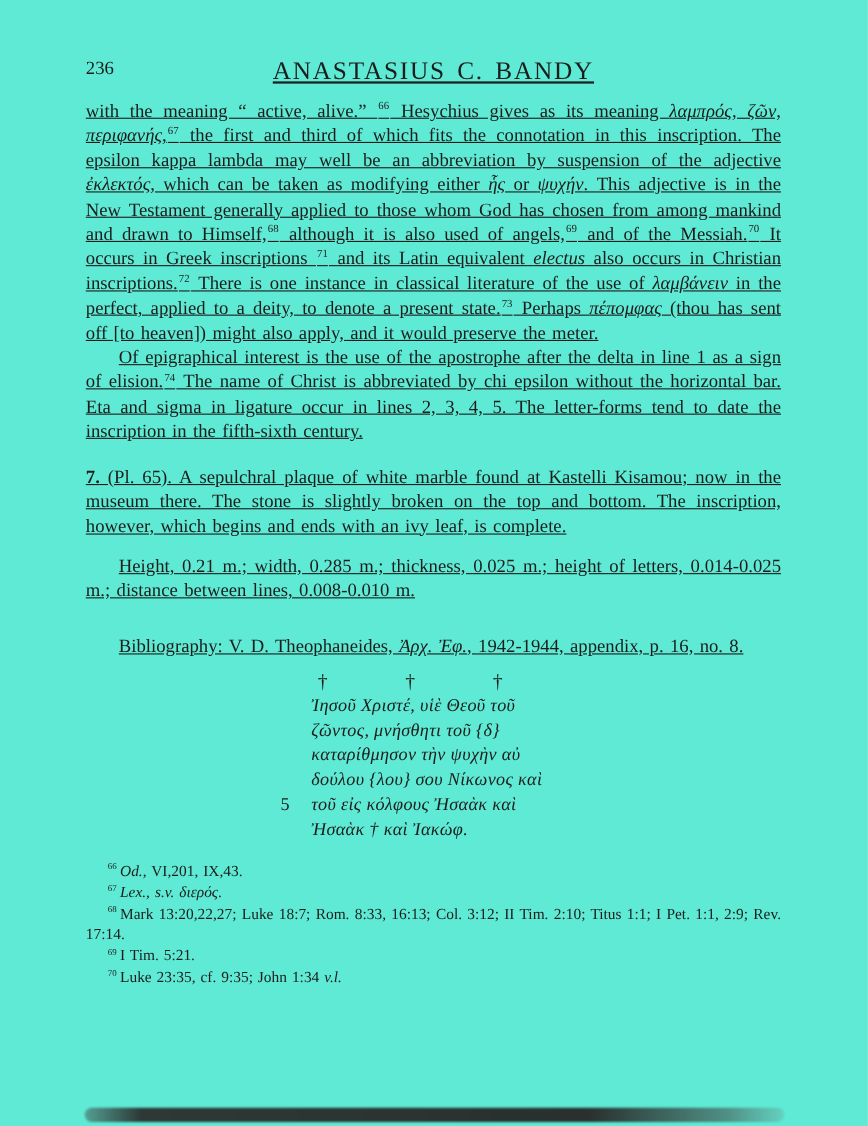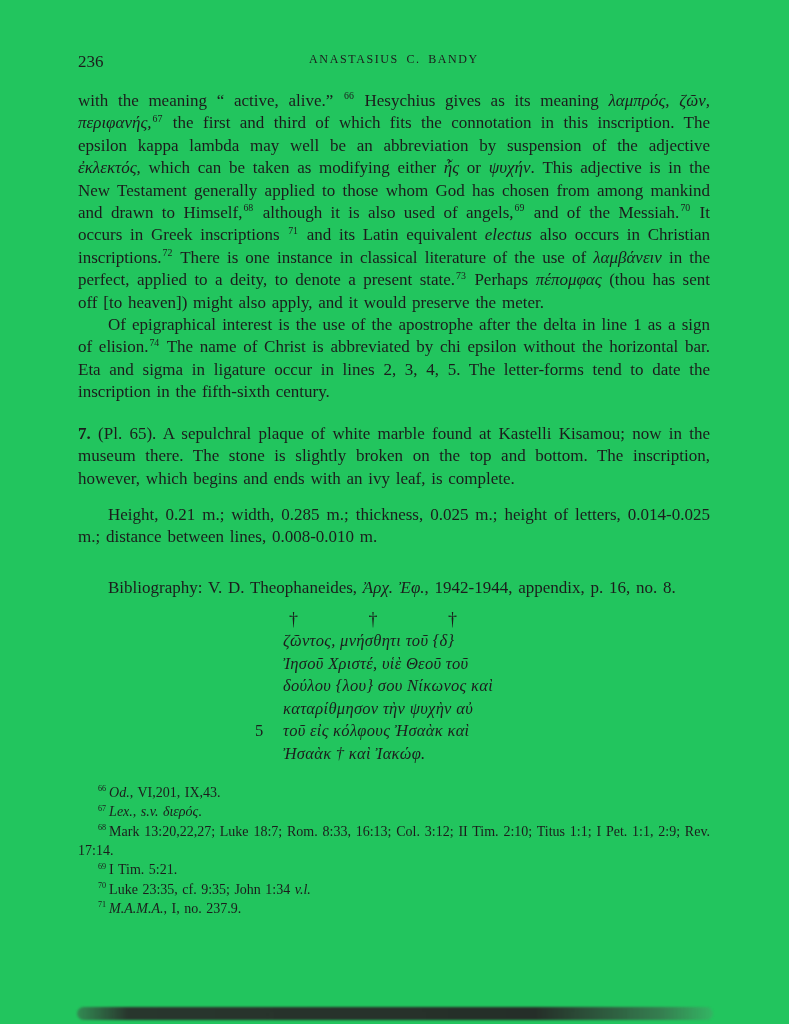--- a/index.html
+++ b/index.html
@@ -1,49 +1,51 @@
 <!DOCTYPE html>
 <html><head>
 <meta charset="utf-8">
 <style>
   html, body { margin: 0; padding: 0; background: #e8e8e8; }
   .page {
     position: relative;
     width: 789px;
     height: 1024px;
     margin: 0 auto;
-    background: #22c55e;
+    background: #5eead4;
     color: #1c1c1c;
     box-sizing: border-box;
     padding: 52px 79px 0 78px;
     font-family: "Liberation Serif", "DejaVu Serif", serif;
     overflow: hidden;
   }
   header.running {
     position: relative;
     height: 24px;
     margin-bottom: 14px;
   }
   .pagenum {
     position: absolute;
     left: 0; top: 0;
     font-size: 17px;
   }
   .running-head {
     text-align: center;
-    font-size: 12px;
+    font-size: 23px;
     letter-spacing: 1.6px;
     word-spacing: 3px;
+    text-decoration: underline;
   }
   p.body-p {
     margin: 0;
     font-size: 17px;
     line-height: 22.4px;
     text-align: justify;
     word-spacing: 1.5px;
+    text-decoration: underline;
   }
   p.body-p.indent { text-indent: 30px; }
   p.body-p.entry { margin-top: 19px; }
   p.body-p.dims { margin-top: 14px; }
   p.body-p.bib { margin-top: 28px; }
   p.body-p.first { margin-top: 0; }
   sup {
     font-size: 0.58em;
     line-height: 0;
     vertical-align: super;
@@ -123,35 +125,34 @@
   <p class="body-p indent dims">Height, 0.21 m.; width, 0.285 m.; thickness, 0.025 m.; height of letters, 0.014-0.025 m.; distance between lines, 0.008-0.010 m.</p>
 
   <p class="body-p indent bib">Bibliography: V. D. Theophaneides, <i>Ἀρχ. Ἐφ.</i>, 1942-1944, appendix, p. 16, no. 8.</p>
 
   <div class="inscription">
     <div class="crosses">
       <span>†</span>
       <span>†</span>
       <span>†</span>
     </div>
+    <div class="iline">Ἰησοῦ Χριστέ, υἱὲ Θεοῦ τοῦ</div>
     <div class="iline">ζῶντος, μνήσθητι τοῦ {δ}</div>
-    <div class="iline">Ἰησοῦ Χριστέ, υἱὲ Θεοῦ τοῦ</div>
+    <div class="iline">καταρίθμησον τὴν ψυχὴν αὐ</div>
     <div class="iline">δούλου {λου} σου Νίκωνος καὶ</div>
-    <div class="iline">καταρίθμησον τὴν ψυχὴν αὐ</div>
     <div class="iline line5">
       <span class="lnum">5</span>
       <span>τοῦ εἰς κόλφους Ἠσαὰκ καὶ</span>
     </div>
     <div class="iline">Ἠσαὰκ † καὶ Ἰακώφ.</div>
   </div>
 
   <div class="footnotes">
     <p class="fn"><sup>66</sup><span><i>Od.</i>, VI,201, IX,43.</span></p>
     <p class="fn"><sup>67</sup><span><i>Lex., s.v.</i> <i>διερός</i>.</span></p>
     <p class="fn"><sup>68</sup><span>Mark 13:20,22,27; Luke 18:7; Rom. 8:33, 16:13; Col. 3:12; II Tim. 2:10; Titus 1:1; I Pet. 1:1, 2:9; Rev. 17:14.</span></p>
     <p class="fn"><sup>69</sup><span>I Tim. 5:21.</span></p>
     <p class="fn"><sup>70</sup><span>Luke 23:35, cf. 9:35; John 1:34 <i>v.l.</i></span></p>
-    <p class="fn"><sup>71</sup><span><i>M.A.M.A.</i>, I, no. 237.9.</span></p>
   </div>
 
   <div class="scan-bar"></div>
 
 </div>
 
 </body></html>

